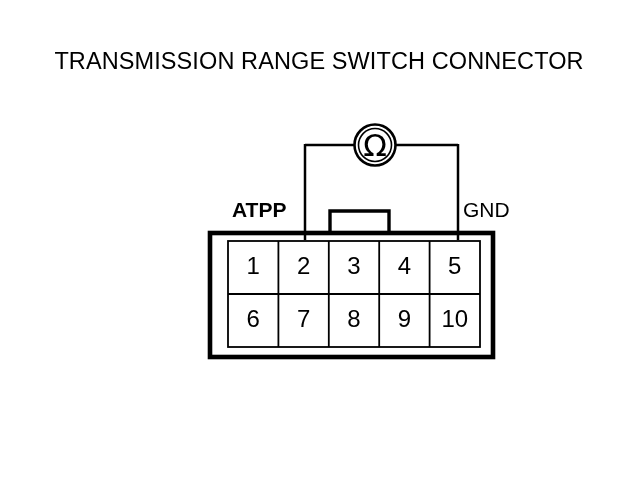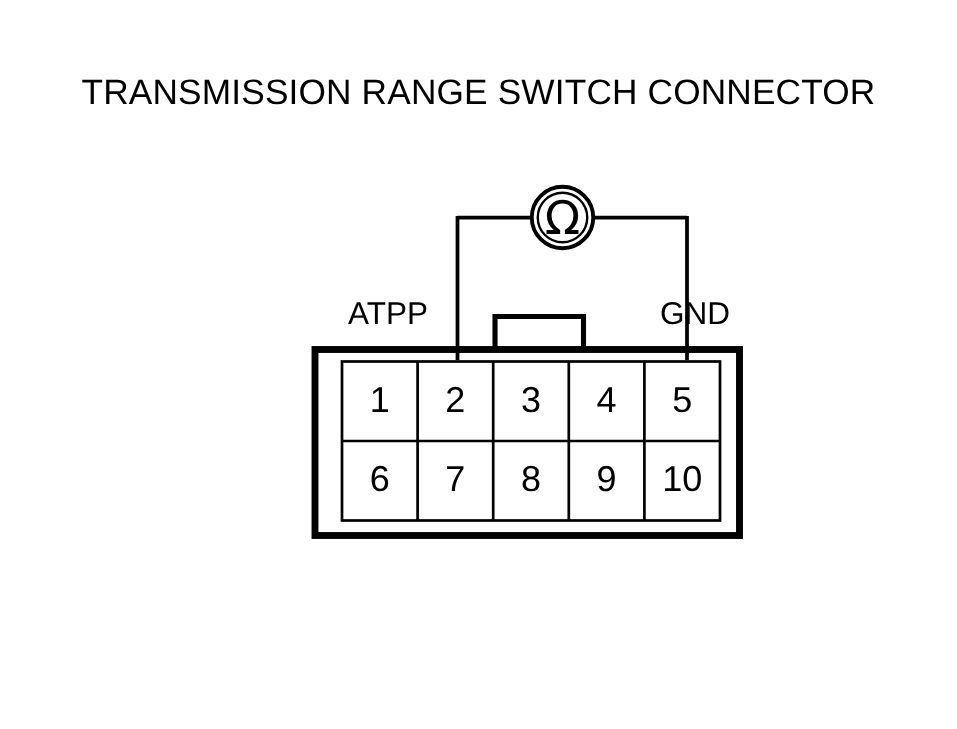--- a/index.html
+++ b/index.html
@@ -42,23 +42,24 @@
     white-space: nowrap;
   }
   .pin-label {
     position: absolute;
     font-size: 21px;
     white-space: nowrap;
   }
   #label-atpp {
     left: 232px;
     top: 198px;
+    font-weight: bold;
   }
   #label-gnd {
-    left: 440px;
+    left: 463px;
     top: 198px;
   }
   .svg-layer {
     position: absolute;
     left: 0;
     top: 0;
   }
   .cell-number {
     font-family: "Liberation Sans", sans-serif;
     font-size: 24px;

